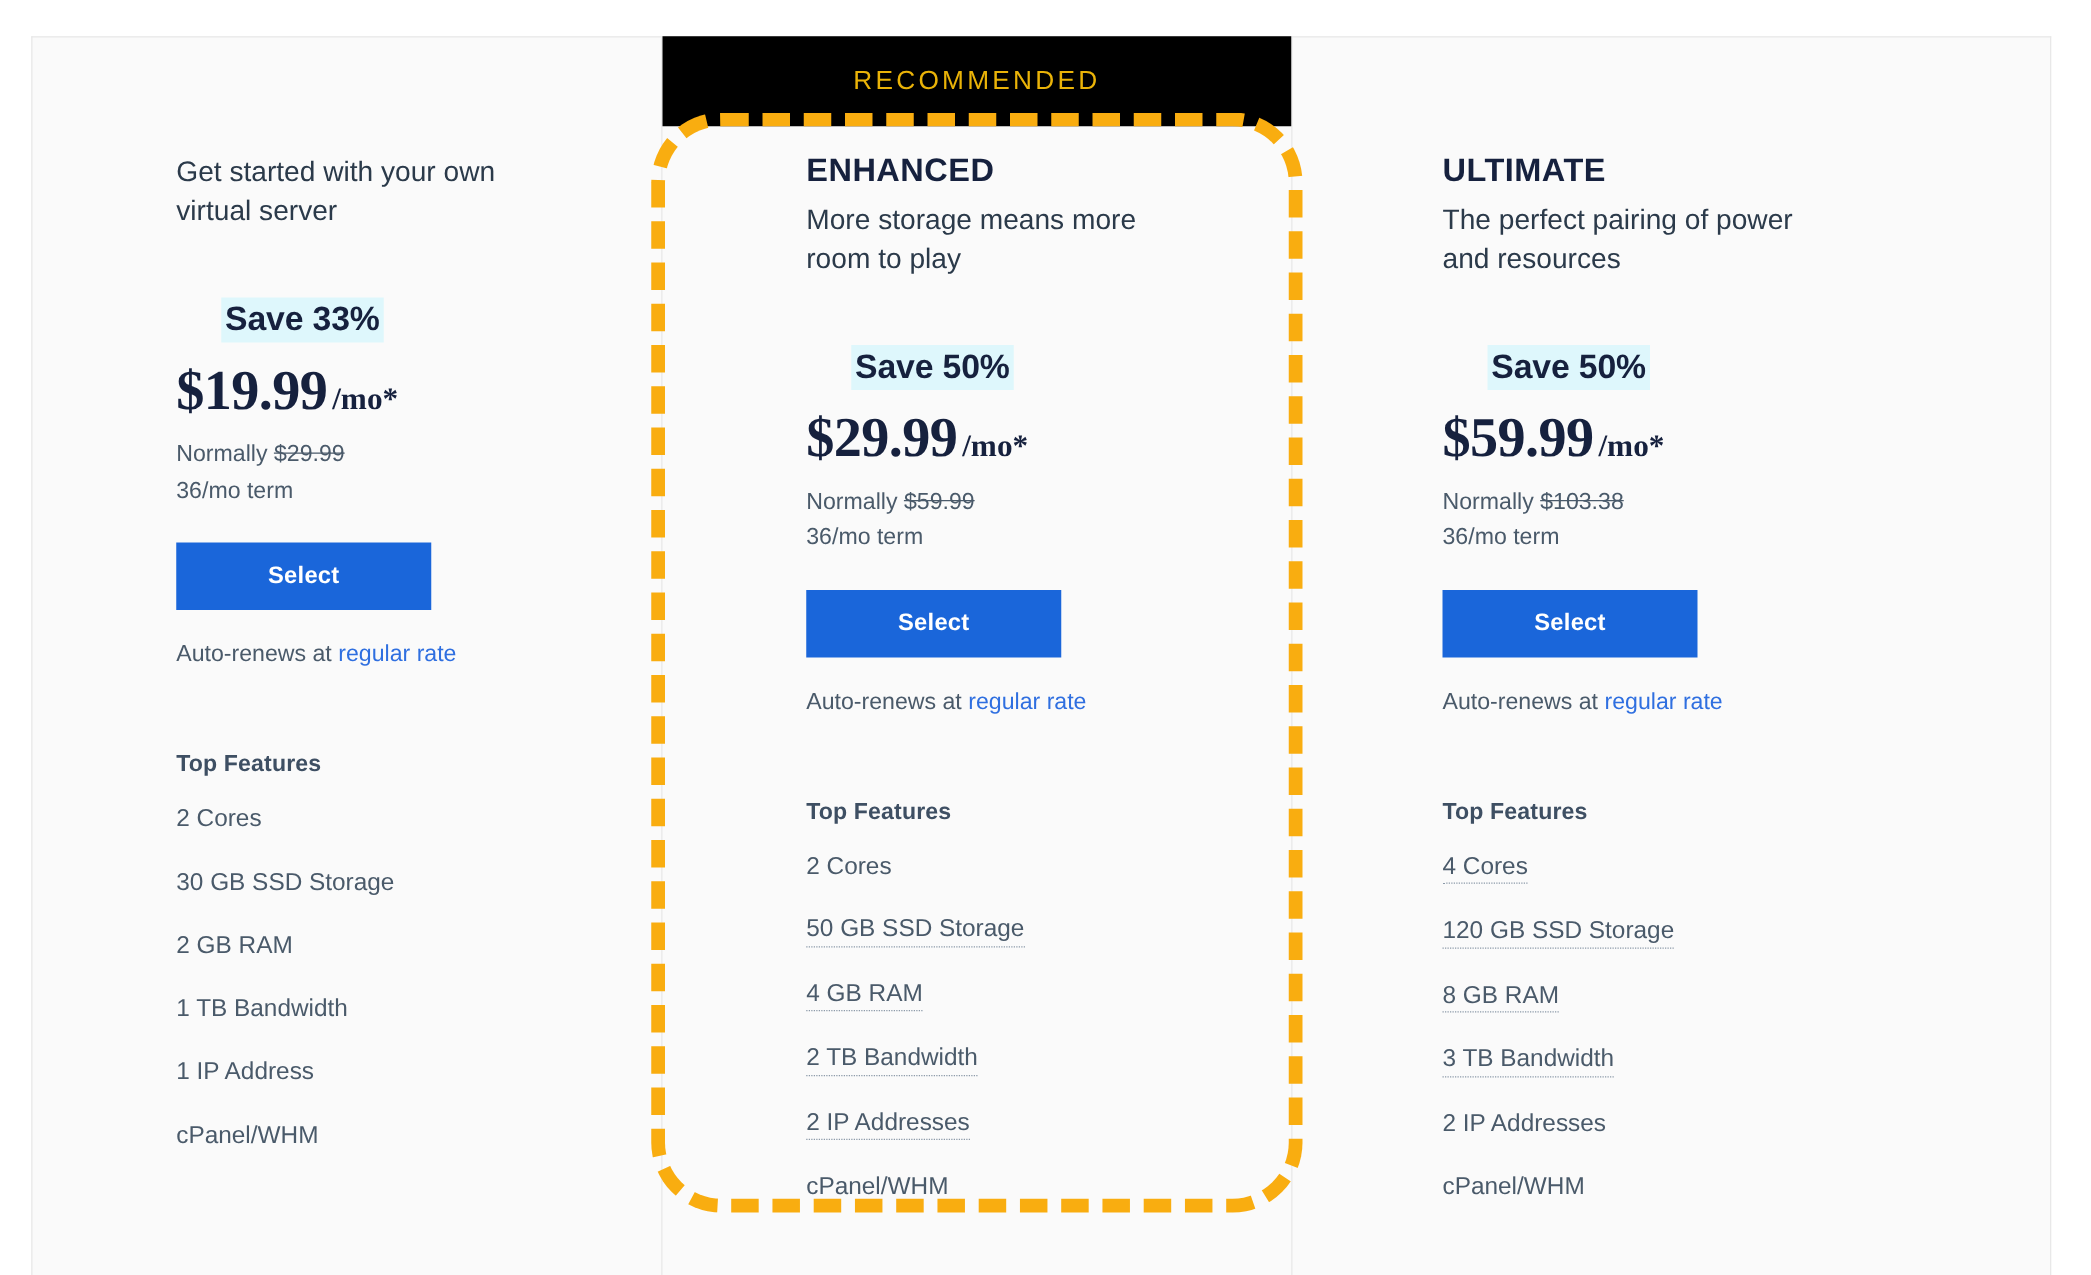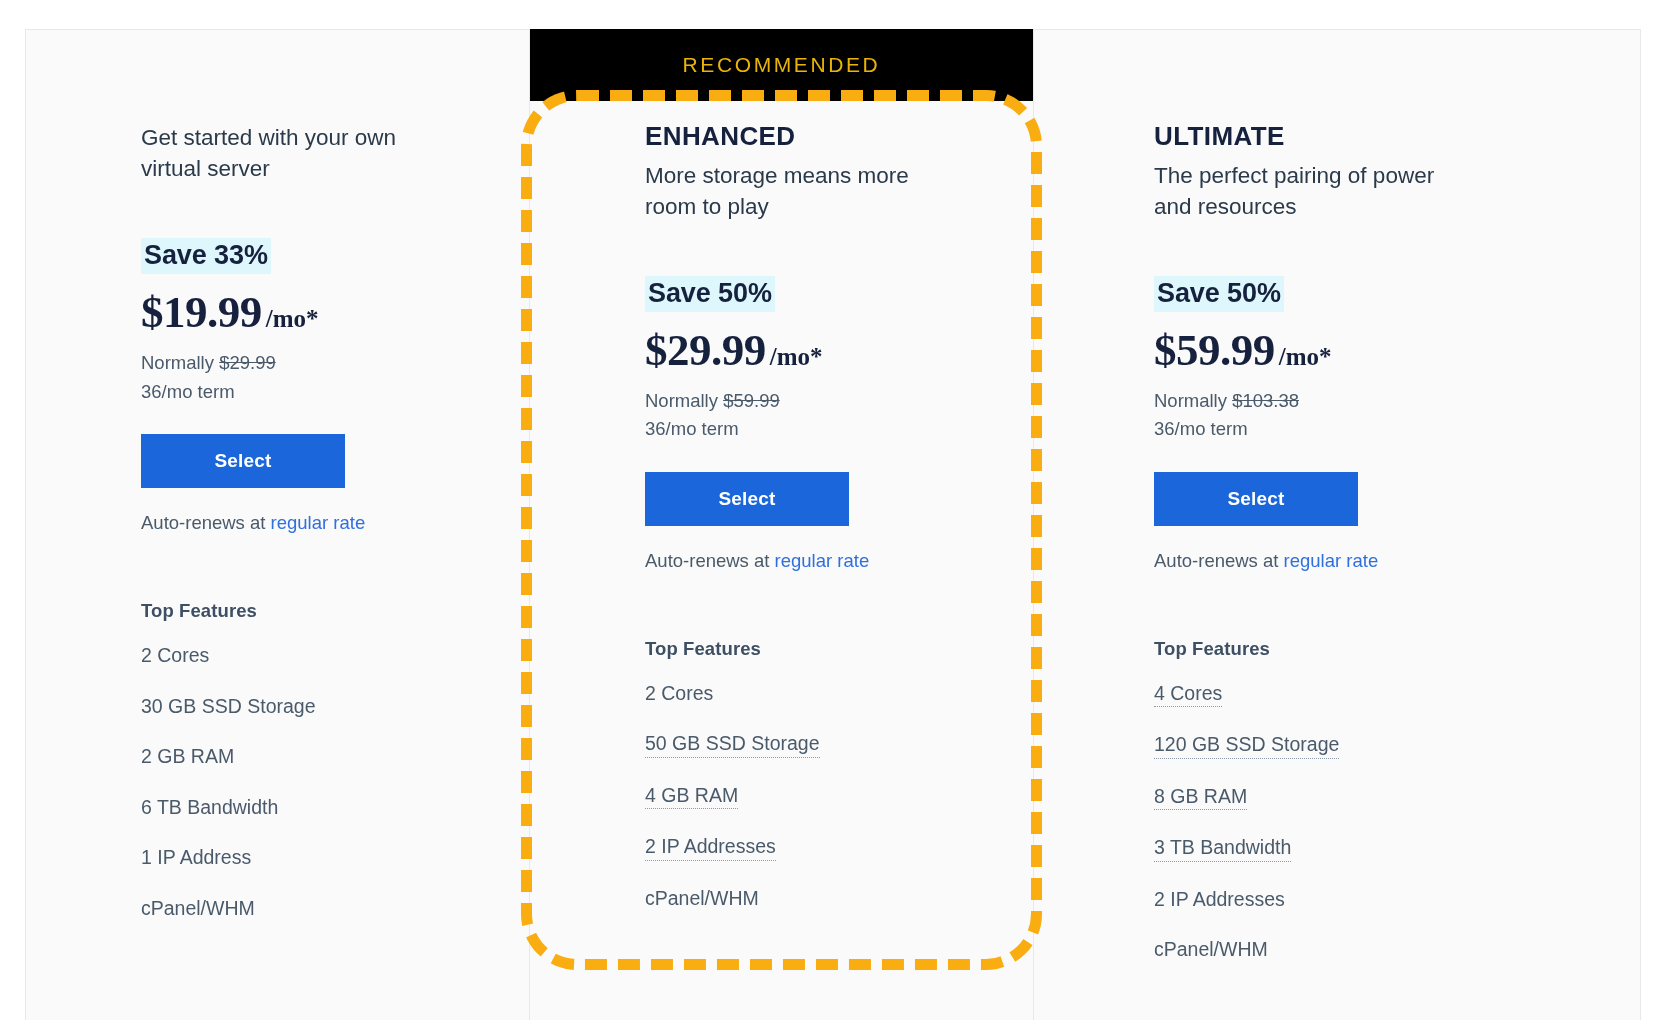--- a/index.html
+++ b/index.html
@@ -59,21 +59,21 @@
 
   .plan-desc {
     font-size: 22.5px;
     color: #2b3a4a;
     line-height: 1.38;
     font-weight: 400;
     margin: 0;
     max-width: 300px;
   }
 
-  .save-wrap { margin-top: 54px; }
+  .save-wrap { margin-top: 54px; margin-left: 36px; }
 
   .save-badge {
     display: inline-block;
     font-size: 27px;
     font-weight: bold;
     color: #16213e;
     background: #def7fc;
     padding: 1px 3px 2px 3px;
     line-height: 1.22;
     letter-spacing: -0.1px;
@@ -223,21 +223,21 @@
 
         <div class="autorenew">
           <span>Auto-renews at </span><a class="rate-link">regular rate</a>
         </div>
 
         <div class="features-title">Top Features</div>
         <div class="feature-list">
           <div class="feature-item"><span>2 Cores</span></div>
           <div class="feature-item"><span>30 GB SSD Storage</span></div>
           <div class="feature-item"><span>2 GB RAM</span></div>
-          <div class="feature-item"><span>6 TB Bandwidth</span></div>
+          <div class="feature-item"><span>1 TB Bandwidth</span></div>
           <div class="feature-item"><span>1 IP Address</span></div>
           <div class="feature-item"><span>cPanel/WHM</span></div>
         </div>
       </div>
     </div>
 
     <div class="column col-enhanced">
       <div class="col-inner">
         <div class="plan-name">ENHANCED</div>
         <div class="plan-desc">More storage means more room to play</div>
@@ -260,20 +260,21 @@
 
         <div class="autorenew">
           <span>Auto-renews at </span><a class="rate-link">regular rate</a>
         </div>
 
         <div class="features-title">Top Features</div>
         <div class="feature-list">
           <div class="feature-item"><span>2 Cores</span></div>
           <div class="feature-item has-tip"><span>50 GB SSD Storage</span></div>
           <div class="feature-item has-tip"><span>4 GB RAM</span></div>
+          <div class="feature-item has-tip"><span>2 TB Bandwidth</span></div>
           <div class="feature-item has-tip"><span>2 IP Addresses</span></div>
           <div class="feature-item"><span>cPanel/WHM</span></div>
         </div>
       </div>
     </div>
 
     <div class="column col-ultimate">
       <div class="col-inner">
         <div class="plan-name">ULTIMATE</div>
         <div class="plan-desc">The perfect pairing of power and resources</div>

